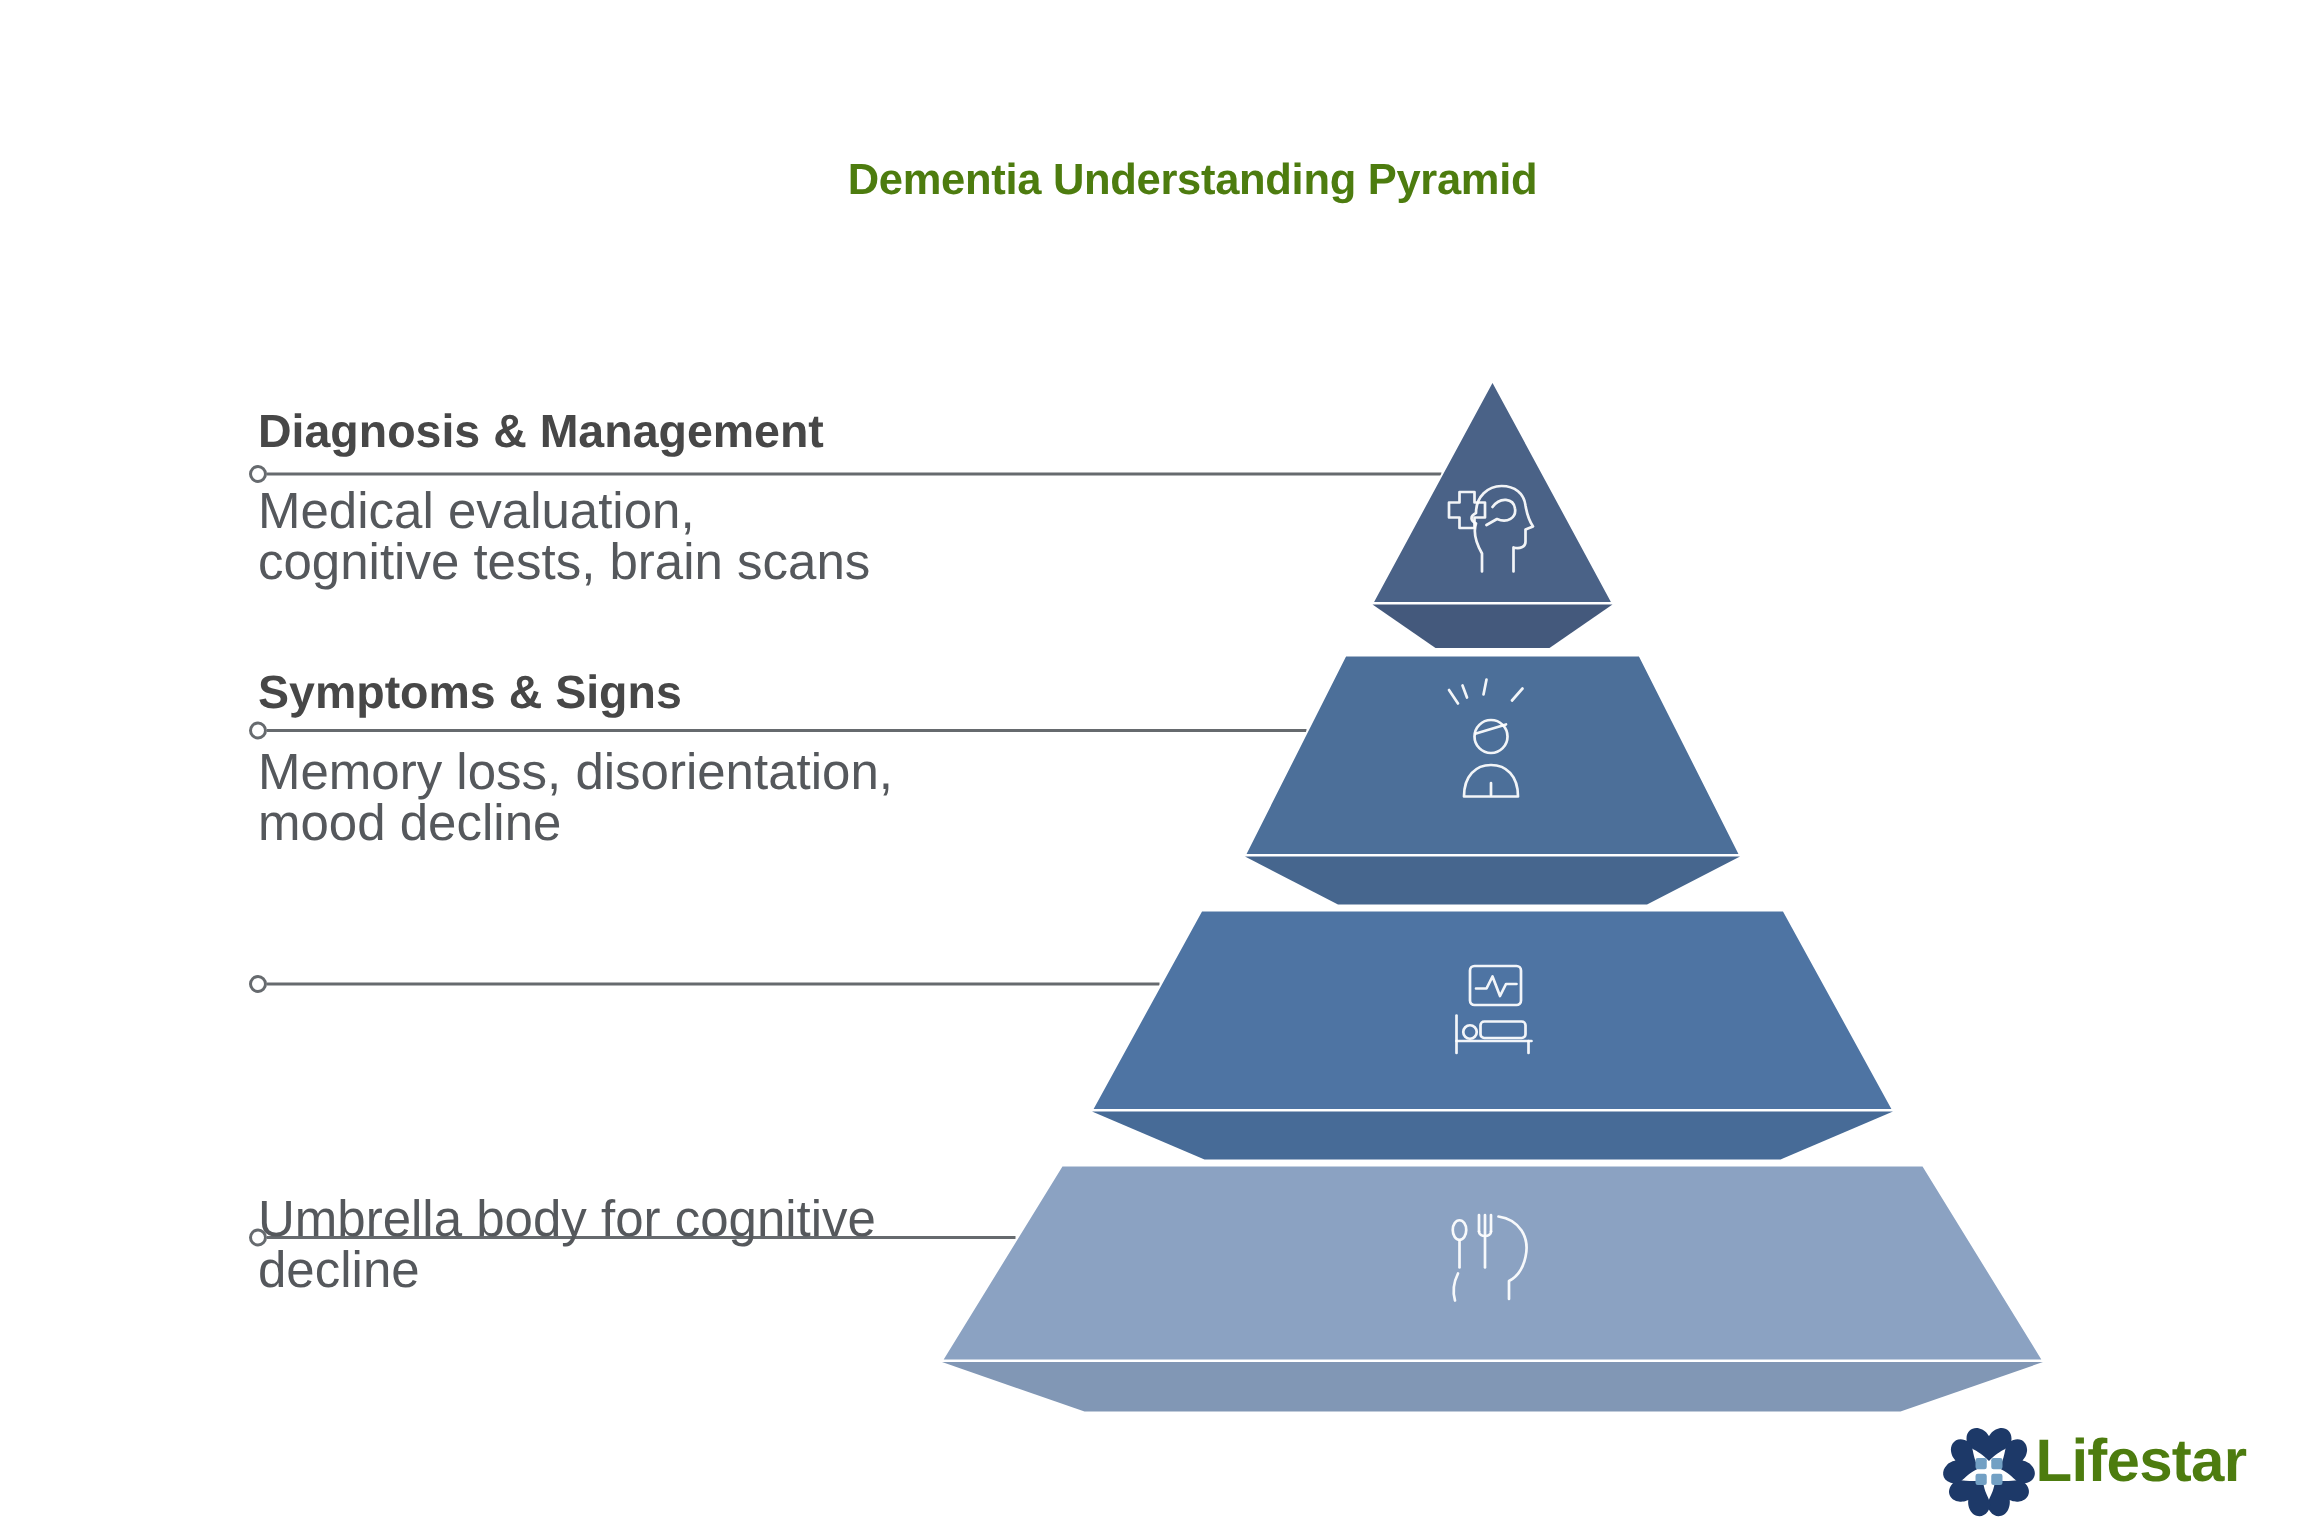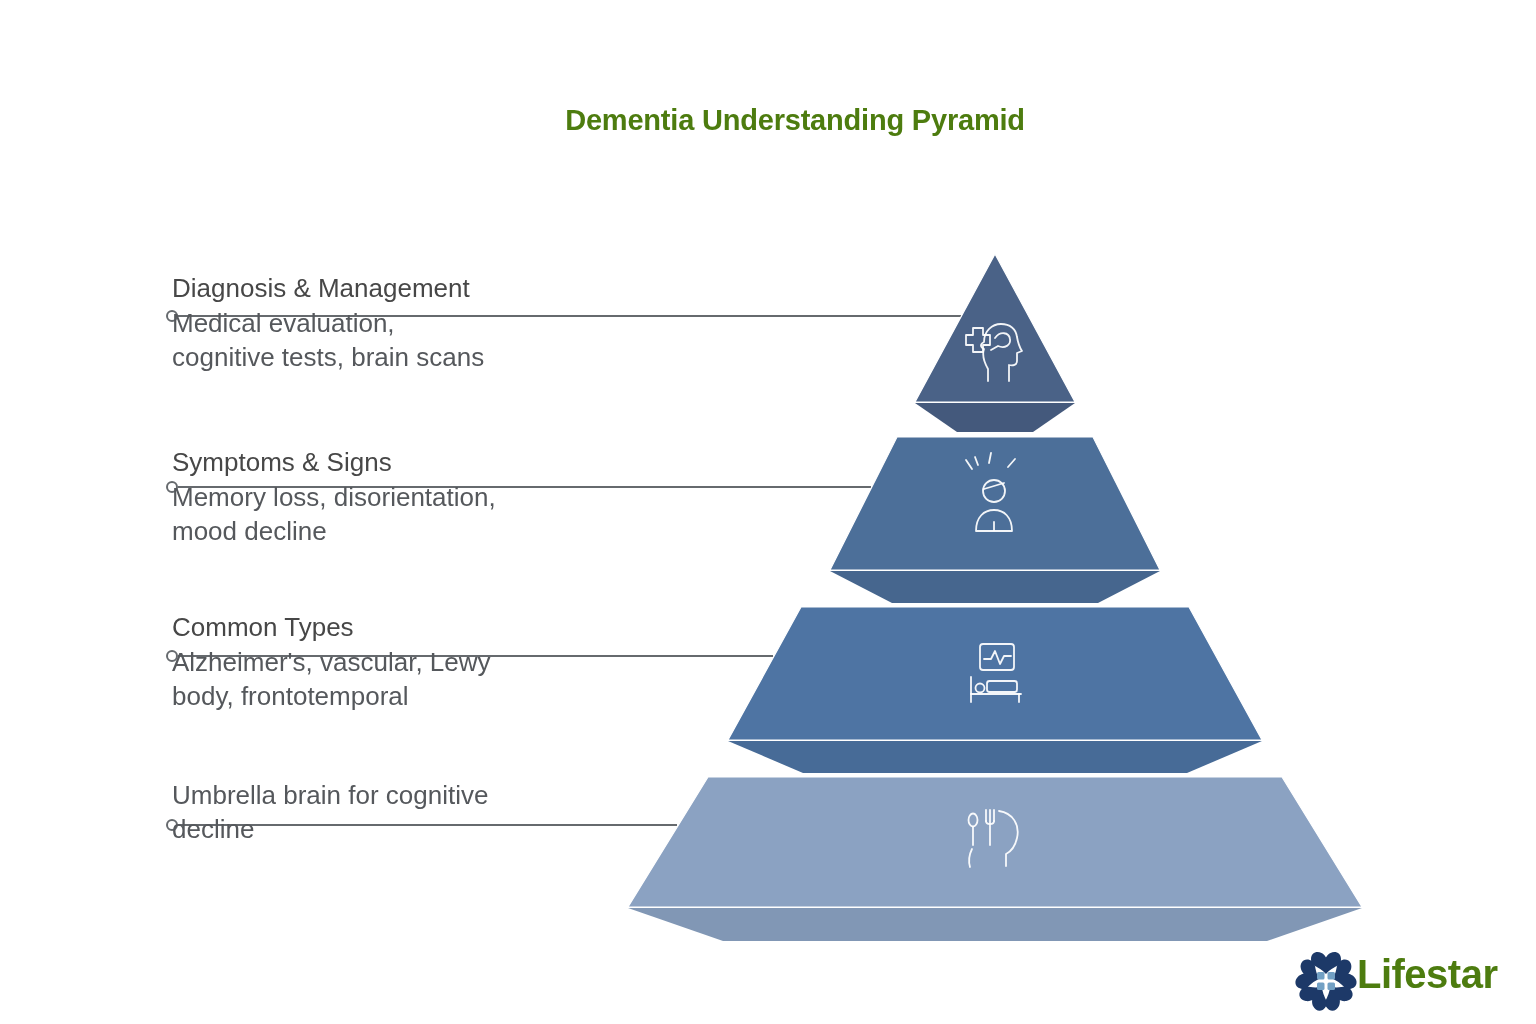--- a/index.html
+++ b/index.html
@@ -3,22 +3,22 @@
 <meta charset="utf-8">
 <style>
   html,body{margin:0;padding:0;background:#ffffff;}
   .stage{position:relative;width:1536px;height:1024px;overflow:hidden;
          font-family:"Liberation Sans", sans-serif;background:#ffffff;}
   .scene{position:absolute;left:0;top:0;}
   .title{position:absolute;left:795px;top:104px;transform:translateX(-50%);
          margin:0;font-size:29px;font-weight:700;color:#4d7c0f;white-space:nowrap;
          letter-spacing:-0.2px;}
   .label-block{position:absolute;left:172px;width:430px;}
-  .label-block .heading{font-size:26px;line-height:36px;font-weight:400;color:#474747;}
-  .label-block .desc{font-size:26px;line-height:34px;color:#55585c;
+  .label-block .heading{font-size:31px;line-height:36px;font-weight:700;color:#474747;}
+  .label-block .desc{margin-top:18px;font-size:34px;line-height:34px;color:#55585c;
                      white-space:pre-line;}
   .tier-face{stroke:#ffffff;stroke-width:1.2;}
   .tier-bevel{stroke:none;}
   .connector{stroke:#666a6e;stroke-width:2;}
   .connector-dot{fill:#ffffff;stroke:#666a6e;stroke-width:2;}
   .icon path,.icon line,.icon circle,.icon rect,.icon ellipse{
       fill:none;stroke:rgba(255,255,255,0.93);stroke-width:1.8;
       stroke-linecap:round;stroke-linejoin:round;}
   .logo{position:absolute;left:1357px;top:952px;font-size:40px;font-weight:700;
         letter-spacing:-0.5px;white-space:nowrap;}
@@ -127,27 +127,22 @@
   <div class="label-block" style="top:270px">
     <div class="heading">Diagnosis &amp; Management</div>
     <div class="desc">Medical evaluation,
 cognitive tests, brain scans</div>
   </div>
   <div class="label-block" style="top:444px">
     <div class="heading">Symptoms &amp; Signs</div>
     <div class="desc">Memory loss, disorientation,
 mood decline</div>
   </div>
-  <div class="label-block" style="top:609px">
-    <div class="heading">Common Types</div>
-    <div class="desc">Alzheimer's, vascular, Lewy
-body, frontotemporal</div>
-  </div>
   <div class="label-block" style="top:778px">
-    <div class="desc">Umbrella brain for cognitive
+    <div class="desc">Umbrella body for cognitive
 decline</div>
   </div>
 
   <div class="logo">
     <span style="color: #4d7c0f;">Lifestar</span>
   </div>
 
 </div>
 
 </body></html>

